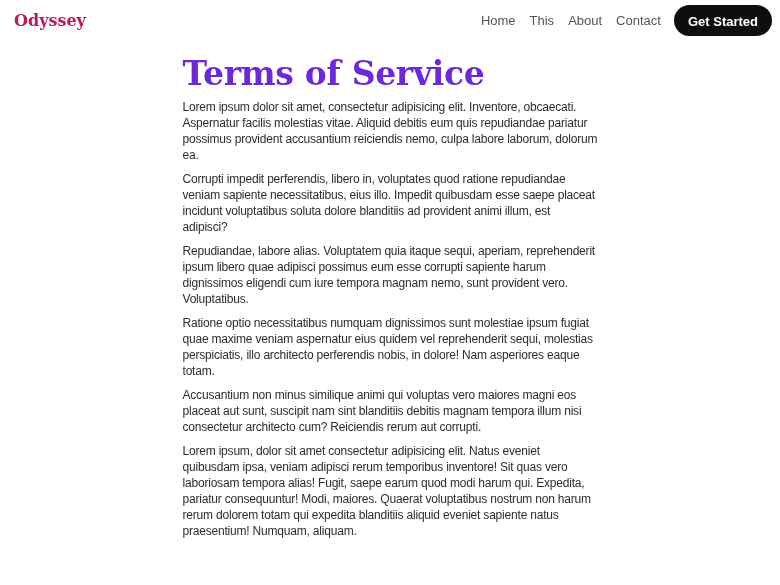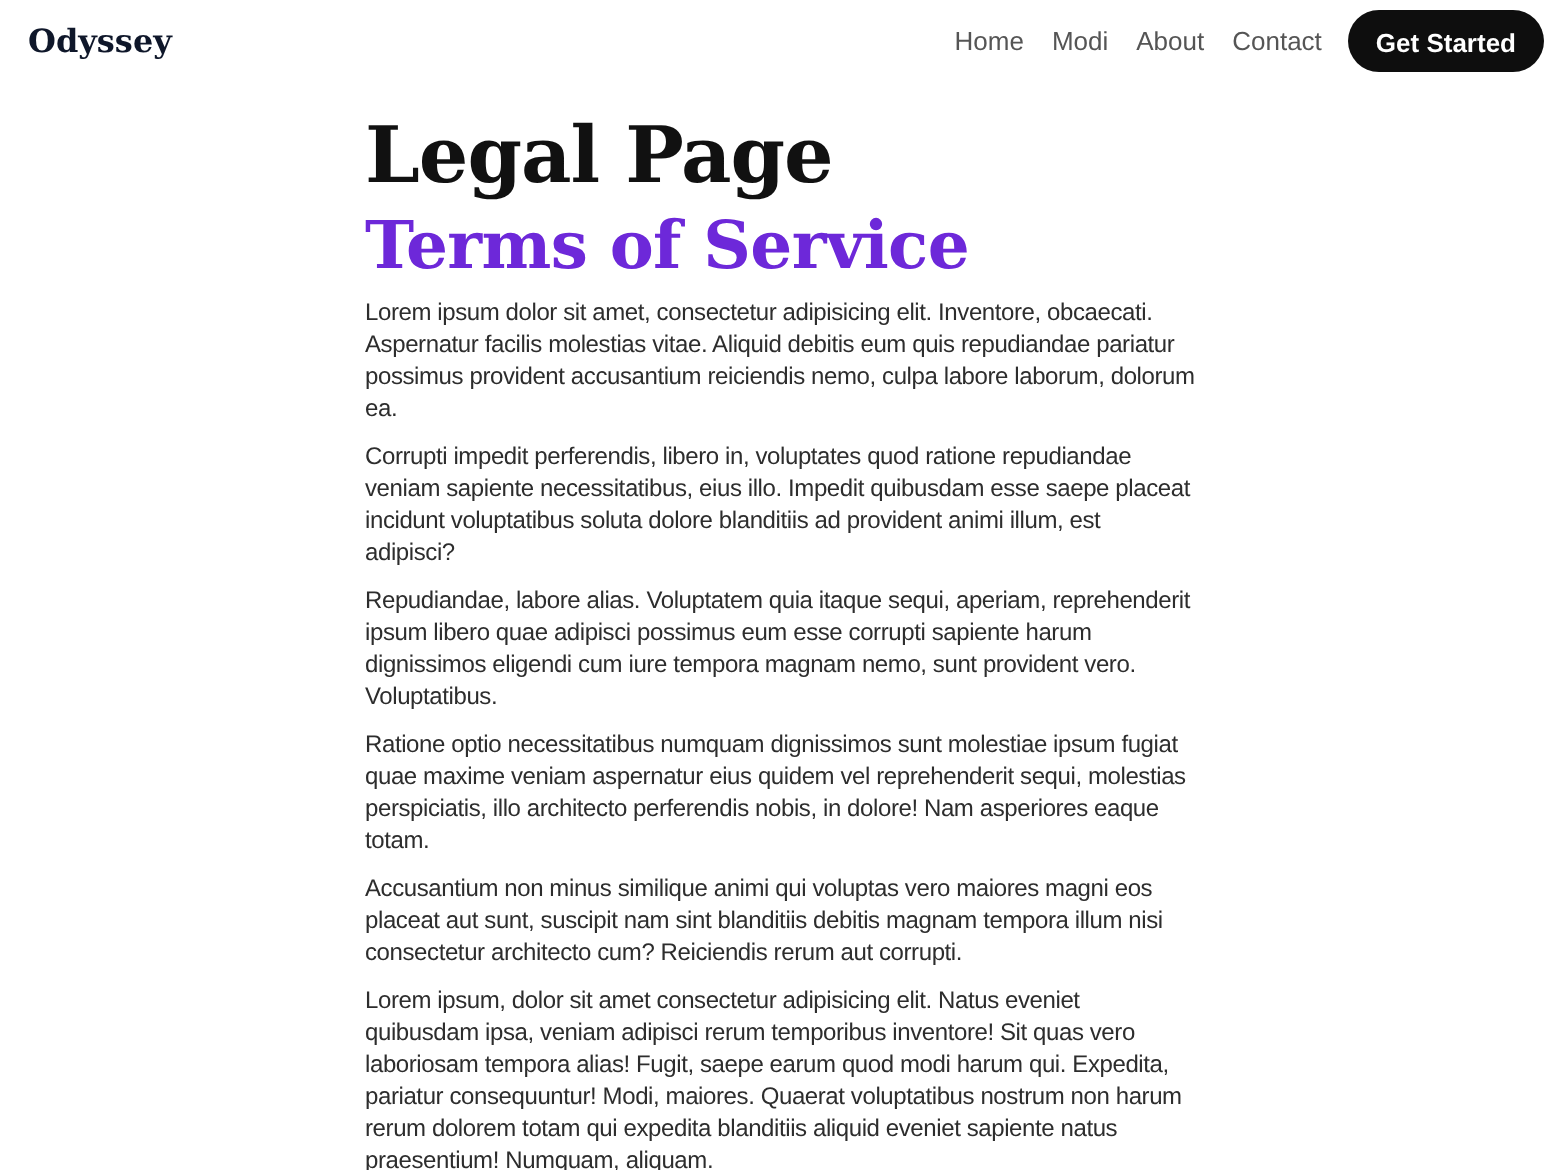--- a/index.html
+++ b/index.html
@@ -22,21 +22,21 @@
     display: flex;
     align-items: center;
     justify-content: space-between;
     padding: 0 8px 0 14px;
     background: #ffffff;
   }
   .logo {
     font-family: "DejaVu Serif", serif;
     font-weight: 700;
     font-size: 16px;
-    color: #0f172a;
+    color: #be185d;
     cursor: pointer;
   }
   .header-right {
     display: flex;
     align-items: center;
   }
   .nav {
     display: flex;
     align-items: center;
     gap: 14px;
@@ -101,30 +101,29 @@
   }
 </style>
 </head>
 <body>
 
 <header class="site-header">
   <div class="logo">Odyssey</div>
   <div class="header-right">
     <nav class="nav">
       <a href="#">Home</a>
-      <a href="#">Modi</a>
+      <a href="#">This</a>
       <a href="#">About</a>
       <a href="#">Contact</a>
     </nav>
     <button class="cta-button">Get Started</button>
   </div>
 </header>
 
 <main class="content">
-  <h1 class="page-title">Legal Page</h1>
 
   <section>
     <h2 class="section-heading">Terms of Service</h2>
     <p class="body-para">Lorem ipsum dolor sit amet, consectetur adipisicing elit. Inventore, obcaecati. Aspernatur facilis molestias vitae. Aliquid debitis eum quis repudiandae pariatur possimus provident accusantium reiciendis nemo, culpa labore laborum, dolorum ea.</p>
     <p class="body-para">Corrupti impedit perferendis, libero in, voluptates quod ratione repudiandae veniam sapiente necessitatibus, eius illo. Impedit quibusdam esse saepe placeat incidunt voluptatibus soluta dolore blanditiis ad provident animi illum, est adipisci?</p>
     <p class="body-para">Repudiandae, labore alias. Voluptatem quia itaque sequi, aperiam, reprehenderit ipsum libero quae adipisci possimus eum esse corrupti sapiente harum dignissimos eligendi cum iure tempora magnam nemo, sunt provident vero. Voluptatibus.</p>
     <p class="body-para">Ratione optio necessitatibus numquam dignissimos sunt molestiae ipsum fugiat quae maxime veniam aspernatur eius quidem vel reprehenderit sequi, molestias perspiciatis, illo architecto perferendis nobis, in dolore! Nam asperiores eaque totam.</p>
     <p class="body-para">Accusantium non minus similique animi qui voluptas vero maiores magni eos placeat aut sunt, suscipit nam sint blanditiis debitis magnam tempora illum nisi consectetur architecto cum? Reiciendis rerum aut corrupti.</p>
   </section>
 

